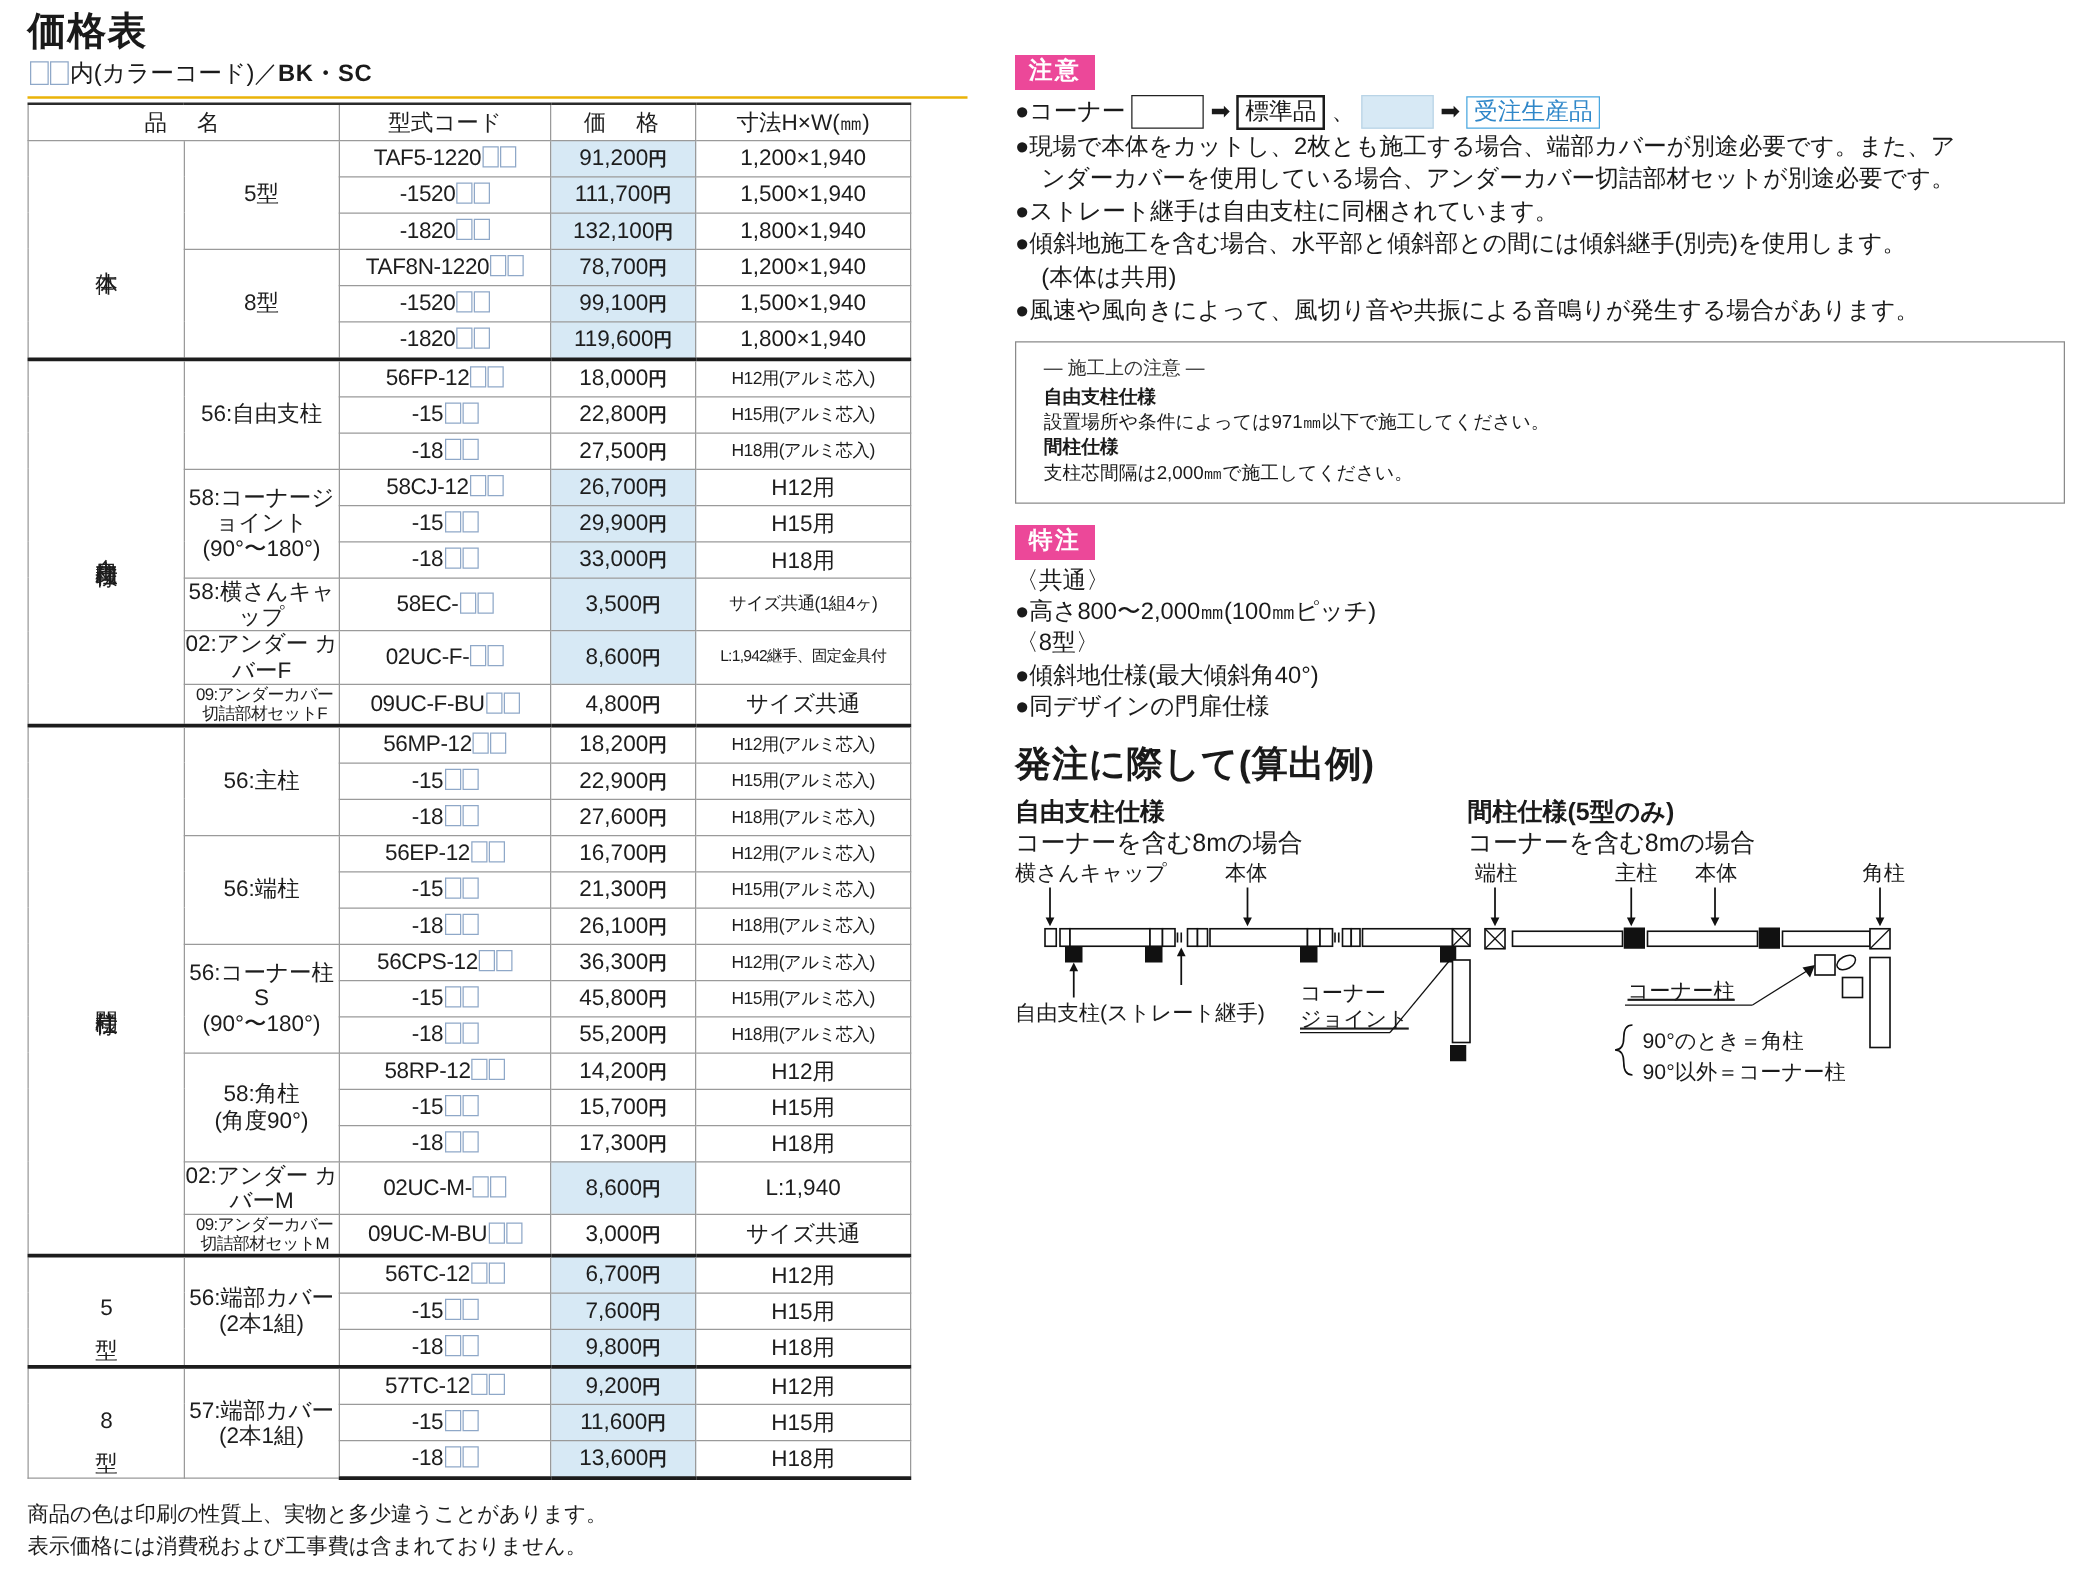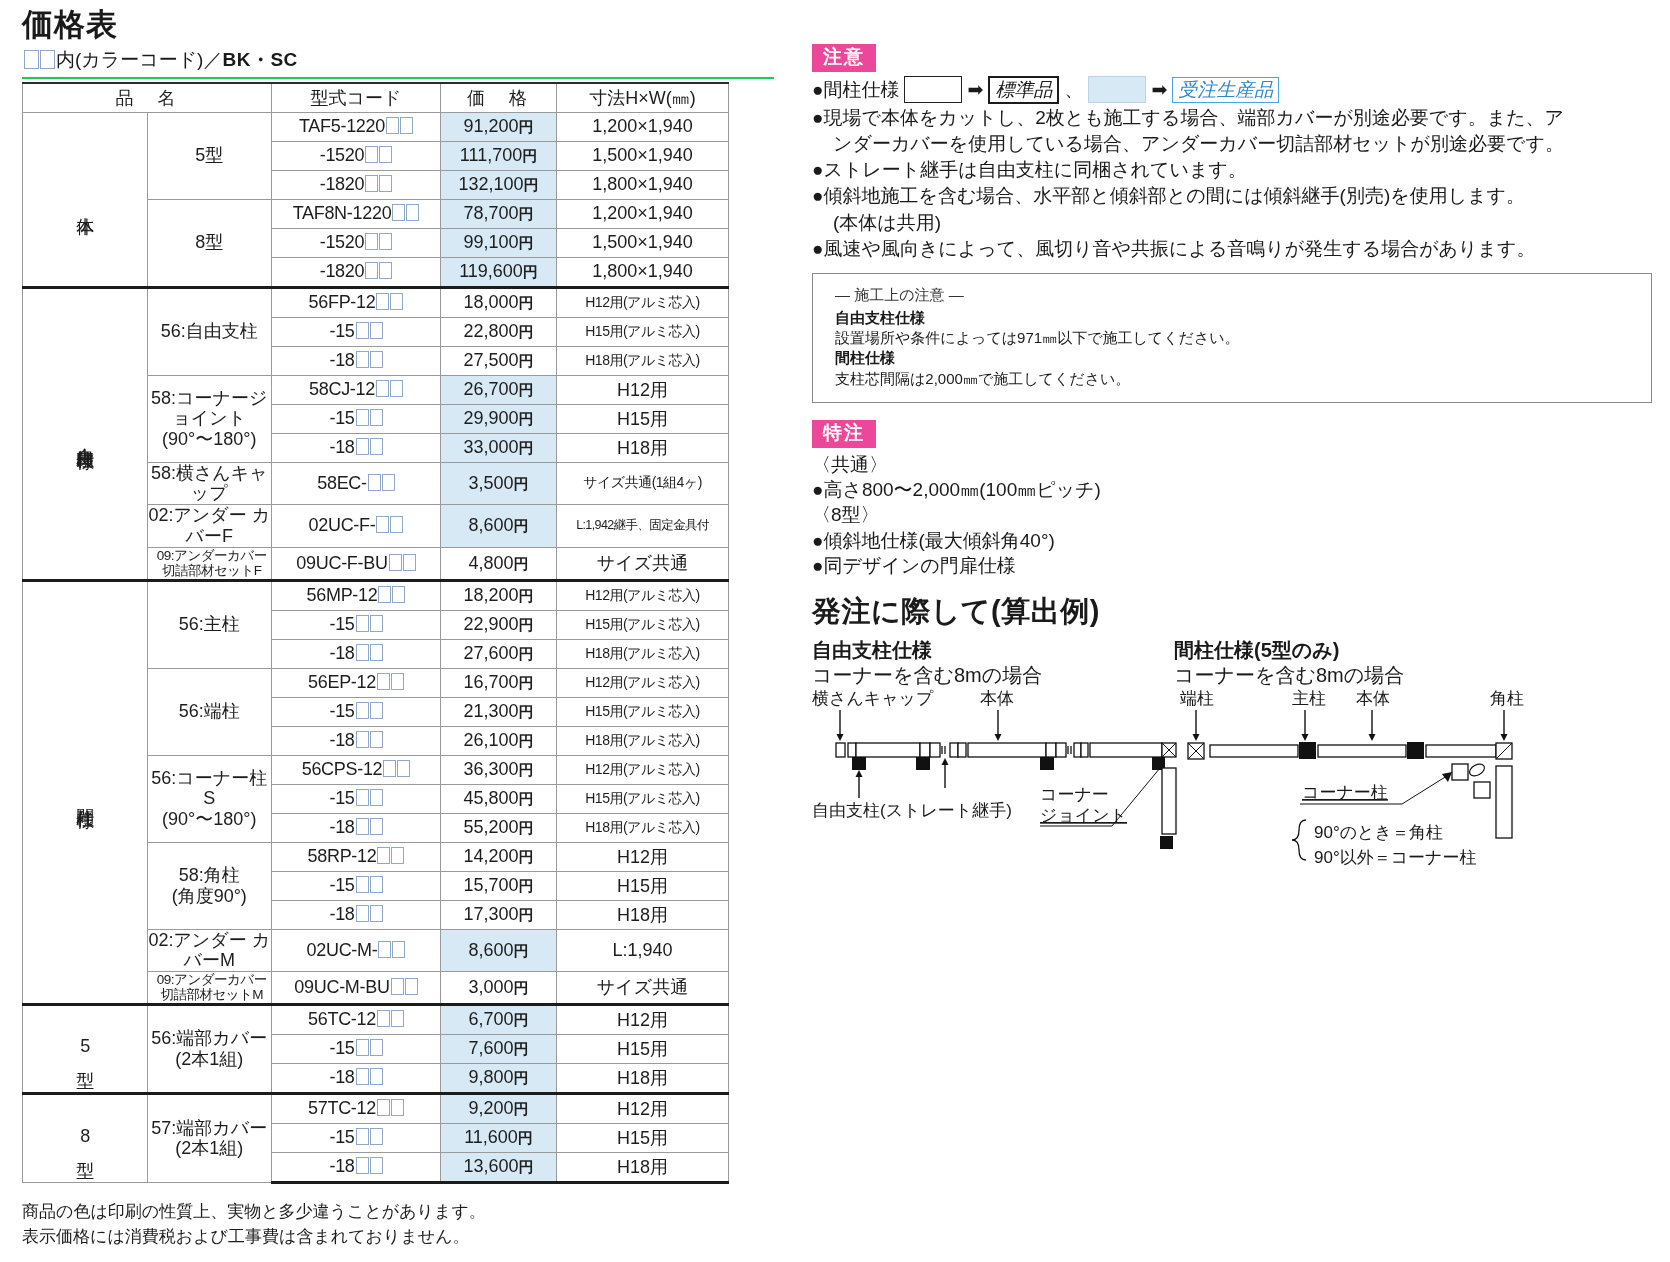--- a/index.html
+++ b/index.html
@@ -15,21 +15,21 @@
 
   
   .left-col{position:absolute;left:22px;top:8px;width:752px;}
 
   .page-title{
     font-size:31px;font-weight:bold;letter-spacing:1px;
     margin:0 0 6px 0;line-height:1.1;
   }
   .color-note{
     font-size:19px;margin:0;padding:0 0 4px 2px;
-    border-bottom:2px solid #22c55e;
+    border-bottom:2px solid #eab308;
     line-height:1.3;
   }
   .color-note .bk{font-weight:bold;letter-spacing:.5px;}
   .box-glyph{
     display:inline-block;width:13px;height:17px;
     border:1px solid #8fa8c8;vertical-align:-3px;margin-right:1px;
     background:#fff;
   }
 
   
@@ -109,21 +109,21 @@
     font-size:19px;font-weight:bold;padding:2px 11px 3px 11px;
     letter-spacing:2px;line-height:1.2;
   }
   .bullets{font-size:19px;line-height:1.33;margin-top:4px;}
   .bullets .li{margin-bottom:1px;}
   .bullets .indent{padding-left:21px;}
   .legend-line{display:flex;align-items:center;gap:5px;font-size:19px;}
   .lg-box{width:56px;height:25px;border:1px solid #222;background:#fff;display:inline-block;}
   .lg-box.blue{background:#d7e9f5;border:1px solid #b9d4e6;}
   .arrow{font-size:19px;}
-  .lg-label{border:2px solid #1c1c1c;padding:0 5px;font-size:19px;line-height:1.25;font-style:italic;}
+  .lg-label{border:2px solid #1c1c1c;padding:0 5px;font-size:19px;line-height:1.25;}
   .lg-label.order{border:1px solid #49a7e0;color:#2f87c9;}
 
   .notebox{
     border:1px solid #8a8a8a;margin-top:12px;
     padding:11px 16px 13px 22px;font-size:15px;line-height:1.36;
   }
   .notebox .nb-title{color:#333;margin-bottom:2px;}
   .notebox .nb-sub{font-weight:bold;}
 
   .tokuchu-wrap{margin-top:17px;}
@@ -367,21 +367,21 @@
       <div>表示価格には消費税および工事費は含まれておりません。</div>
     </div>
   </div>
 
   <div class="right-col">
 
     <div class="tag">注意</div>
 
     <div class="bullets">
       <div class="li legend-line">
-        <span>●間柱仕様</span>
+        <span>●コーナー</span>
         <span class="lg-box"></span>
         <span class="arrow">➡</span>
         <span class="lg-label">標準品</span>
         <span>、</span>
         <span class="lg-box blue"></span>
         <span class="arrow">➡</span>
         <span class="lg-label order">受注生産品</span>
       </div>
       <div class="li">●現場で本体をカットし、2枚とも施工する場合、端部カバーが別途必要です。また、ア</div>
       <div class="li indent">ンダーカバーを使用している場合、アンダーカバー切詰部材セットが別途必要です。</div>

